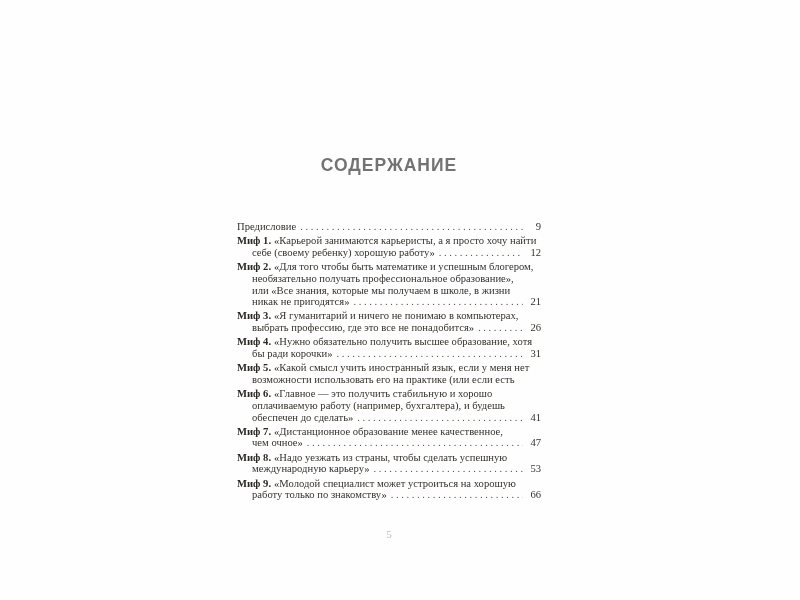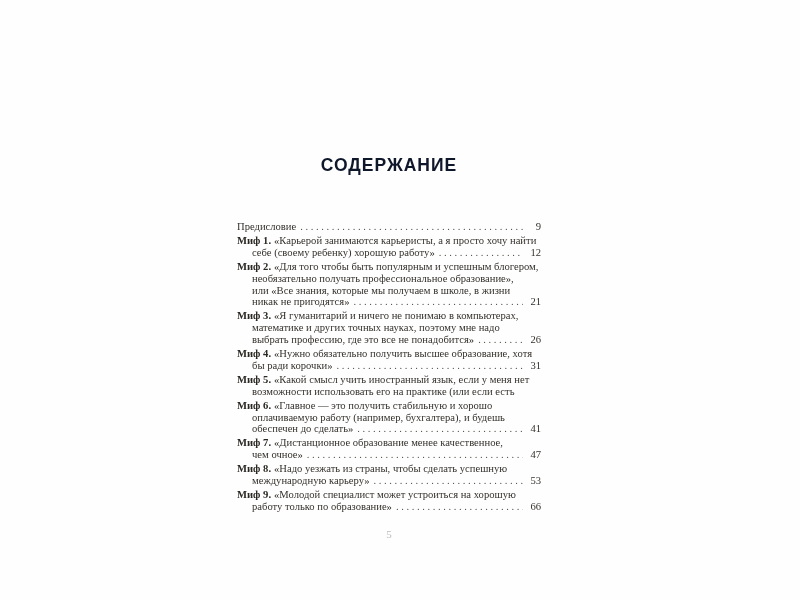--- a/index.html
+++ b/index.html
@@ -23,21 +23,21 @@
   .toc-title {
     position: absolute;
     top: 155px;
     left: 237px;
     width: 304px;
     text-align: center;
     font-family: "Liberation Sans", sans-serif;
     font-weight: 700;
     font-size: 17.5px;
     letter-spacing: 1px;
-    color: #0f172a;
+    color: #737373;
   }
   .toc {
     position: absolute;
     top: 221px;
     left: 237px;
     width: 304px;
     font-size: 10.6px;
     line-height: 11.7px;
   }
   .toc-entry {
@@ -108,32 +108,31 @@
     </div>
     <div class="toc-entry">
       <div class="line"><span class="label">Миф 1.</span><span class="text">«Карьерой занимаются карьеристы, а я просто хочу найти</span></div>
       <div class="line cont last">
         <span class="text">себе (своему ребенку) хорошую работу»</span>
         <span class="leader"></span>
         <span class="pagenum">12</span>
       </div>
     </div>
     <div class="toc-entry">
-      <div class="line"><span class="label">Миф 2.</span><span class="text">«Для того чтобы быть популярным и успешным блогером,</span></div>
+      <div class="line"><span class="label">Миф 2.</span><span class="text">«Для того чтобы быть математике и успешным блогером,</span></div>
       <div class="line cont"><span class="text">необязательно получать профессиональное образование»,</span></div>
       <div class="line cont"><span class="text">или «Все знания, которые мы получаем в школе, в жизни</span></div>
       <div class="line cont last">
         <span class="text">никак не пригодятся»</span>
         <span class="leader"></span>
         <span class="pagenum">21</span>
       </div>
     </div>
     <div class="toc-entry">
       <div class="line"><span class="label">Миф 3.</span><span class="text">«Я гуманитарий и ничего не понимаю в компьютерах,</span></div>
-      <div class="line cont"><span class="text">математике и других точных науках, поэтому мне надо</span></div>
       <div class="line cont last">
         <span class="text">выбрать профессию, где это все не понадобится»</span>
         <span class="leader"></span>
         <span class="pagenum">26</span>
       </div>
     </div>
     <div class="toc-entry">
       <div class="line"><span class="label">Миф 4.</span><span class="text">«Нужно обязательно получить высшее образование, хотя</span></div>
       <div class="line cont last">
         <span class="text">бы ради корочки»</span>
@@ -166,20 +165,20 @@
       <div class="line"><span class="label">Миф 8.</span><span class="text">«Надо уезжать из страны, чтобы сделать успешную</span></div>
       <div class="line cont last">
         <span class="text">международную карьеру»</span>
         <span class="leader"></span>
         <span class="pagenum">53</span>
       </div>
     </div>
     <div class="toc-entry">
       <div class="line"><span class="label">Миф 9.</span><span class="text">«Молодой специалист может устроиться на хорошую</span></div>
       <div class="line cont last">
-        <span class="text">работу только по образование»</span>
+        <span class="text">работу только по знакомству»</span>
         <span class="leader"></span>
         <span class="pagenum">66</span>
       </div>
     </div>
   </div>
 
 <div class="footer-pagenum">5</div>
 
 </body></html>

